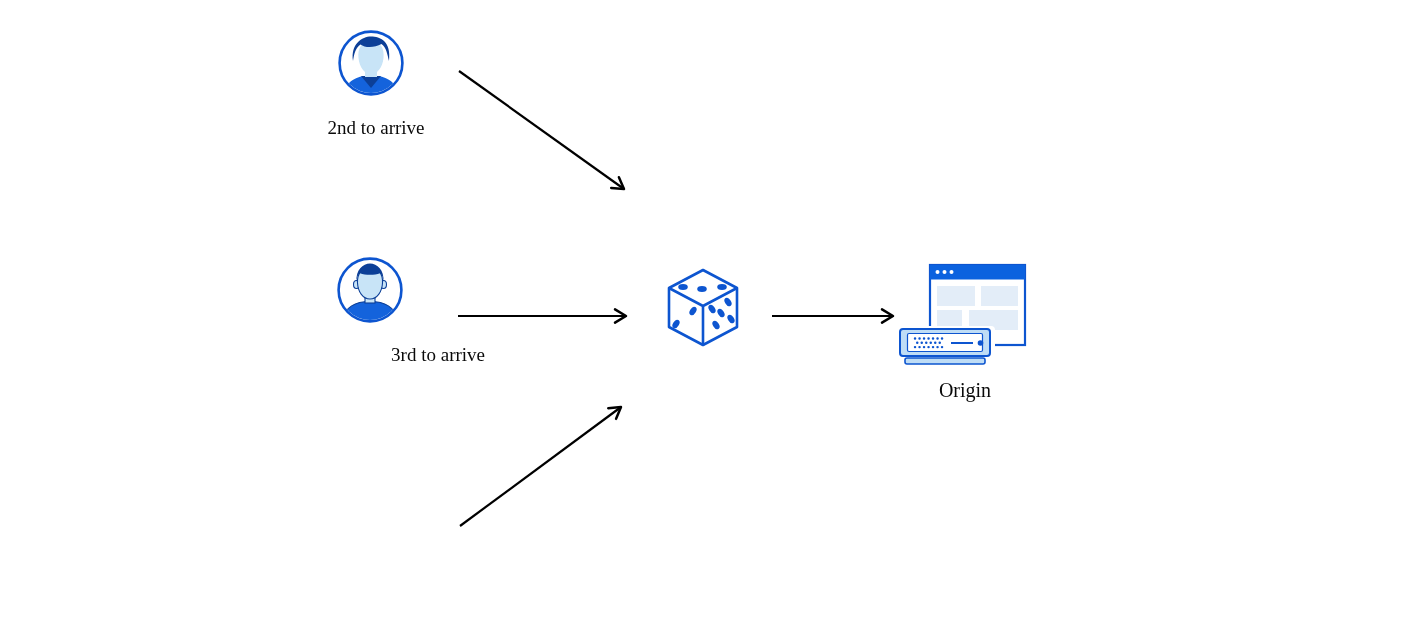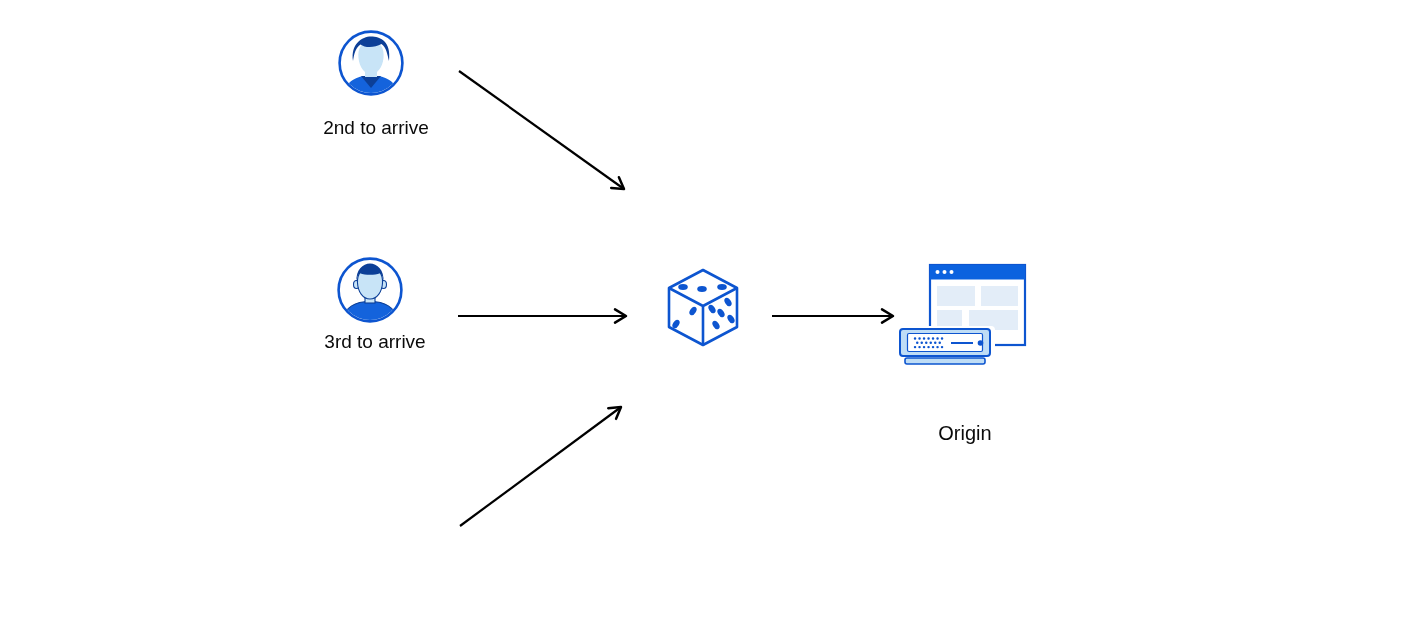--- a/index.html
+++ b/index.html
@@ -4,21 +4,21 @@
 <style>
   :root{
     --blue:#0D55D0; --navy:#0C3F97; --face:#C8E4F7; --shirt:#1463DC;
     --panel:#E3EDF8; --server-light:#BFDDF6; --titlebar:#0B62DF;
     --arrow:#000000; --background:#FFFFFF; --text:#0A0A0A;
   }
   *{margin:0;padding:0;box-sizing:border-box;}
   html,body{background:var(--background);}
   .canvas{
     position:relative;width:1405px;height:593px;background:var(--background);
-    overflow:hidden;font-family:Liberation Sans, sans-serif;
+    overflow:hidden;font-family:Liberation Serif, serif;
   }
   .arrows{position:absolute;left:0;top:0;pointer-events:none;}
   .node{position:absolute;}
   .node-label{
     position:absolute;width:220px;text-align:center;
     font-size:19px;color:var(--text);line-height:1.2;
   }
 </style>
 </head>
 <body>
@@ -66,21 +66,21 @@
       <circle cx="33" cy="33" r="31.4" style="fill:#fff;stroke:var(--blue)" stroke-width="2.6"></circle>
       <g clip-path="url(#c2)">
         <path d="M3,66 C8,49 19,44.5 33,44.5 C47,44.5 58,49 63,66 Z" style="fill:var(--shirt);stroke:var(--navy)" stroke-width="1.1"></path>
         <rect x="28" y="33" width="10" height="13" style="fill:var(--face);stroke:var(--navy)" stroke-width="1.1"></rect>
         <ellipse cx="19.5" cy="27.5" rx="3" ry="4" style="fill:var(--face);stroke:var(--navy)" stroke-width="1.1"></ellipse>
         <ellipse cx="46.5" cy="27.5" rx="3" ry="4" style="fill:var(--face);stroke:var(--navy)" stroke-width="1.1"></ellipse>
         <path d="M33,10.5 C41.5,10.5 46,17 45.5,26 C45,35 40,42 33,42 C26,42 21,35 20.5,26 C20,17 24.5,10.5 33,10.5 Z" style="fill:var(--face);stroke:var(--navy)" stroke-width="1.1"></path>
         <path d="M19.5,25 C18.5,13 26,6.5 33,6.5 C40,6.5 47.5,13 46.5,25 C46,20 45,17.5 43,16.2 C37.5,18.3 28.5,18.3 23,16.2 C21,17.5 20,20 19.5,25 Z" style="fill:var(--navy)"></path>
       </g>
     </svg>
-    <div class="node-label" style="left:-72px;top:74px;">3rd to arrive</div>
+    <div class="node-label" style="left:-72px;top:87px;text-align:right;">3rd to arrive</div>
   </div>
 
 
   <div class="node" style="left:663px;top:264px;">
     <svg width="80" height="84" viewBox="0 0 80 84">
       <path d="M40,6 L74,24 L74,63 L40,81 L6,63 L6,24 Z" style="fill:#fff;stroke:var(--blue)" stroke-width="2.6" stroke-linejoin="round"></path>
       <path d="M6,24 L40,42 L74,24 M40,42 L40,81" style="fill:none;stroke:var(--blue)" stroke-width="2.6" stroke-linejoin="round"></path>
 
       <ellipse cx="20" cy="23" rx="4.8" ry="3" style="fill:var(--blue)"></ellipse>
       <ellipse cx="39" cy="25" rx="4.8" ry="3" style="fill:var(--blue)"></ellipse>
@@ -117,16 +117,16 @@
         <rect x="5" y="67" width="90" height="27" rx="3" style="fill:var(--server-light);stroke:var(--blue)" stroke-width="2"></rect>
         <rect x="12.5" y="71.5" width="75" height="18" rx="1.5" style="fill:#fff;stroke:var(--blue)" stroke-width="1.2"></rect>
         <line x1="20" y1="76.5" x2="50" y2="76.5" style="stroke:var(--blue)" stroke-width="2.4" stroke-linecap="round" stroke-dasharray="0.1 4.4"></line>
         <line x1="22.2" y1="80.8" x2="48" y2="80.8" style="stroke:var(--blue)" stroke-width="2.4" stroke-linecap="round" stroke-dasharray="0.1 4.4"></line>
         <line x1="20" y1="85.1" x2="50" y2="85.1" style="stroke:var(--blue)" stroke-width="2.4" stroke-linecap="round" stroke-dasharray="0.1 4.4"></line>
         <line x1="56" y1="81" x2="78" y2="81" style="stroke:var(--blue)" stroke-width="2"></line>
         <circle cx="85.5" cy="81" r="2.8" style="fill:var(--blue)"></circle>
         <rect x="10" y="96" width="80" height="6" rx="2" style="fill:var(--server-light);stroke:var(--blue)" stroke-width="1.6"></rect>
       </g>
     </svg>
-    <div class="node-label" style="left:-40px;top:116px;font-size:20px;margin-top:43px;">Origin</div>
+    <div class="node-label" style="left:-40px;top:116px;font-size:20px;">Origin</div>
   </div>
 
 </div>
 
 </body></html>

